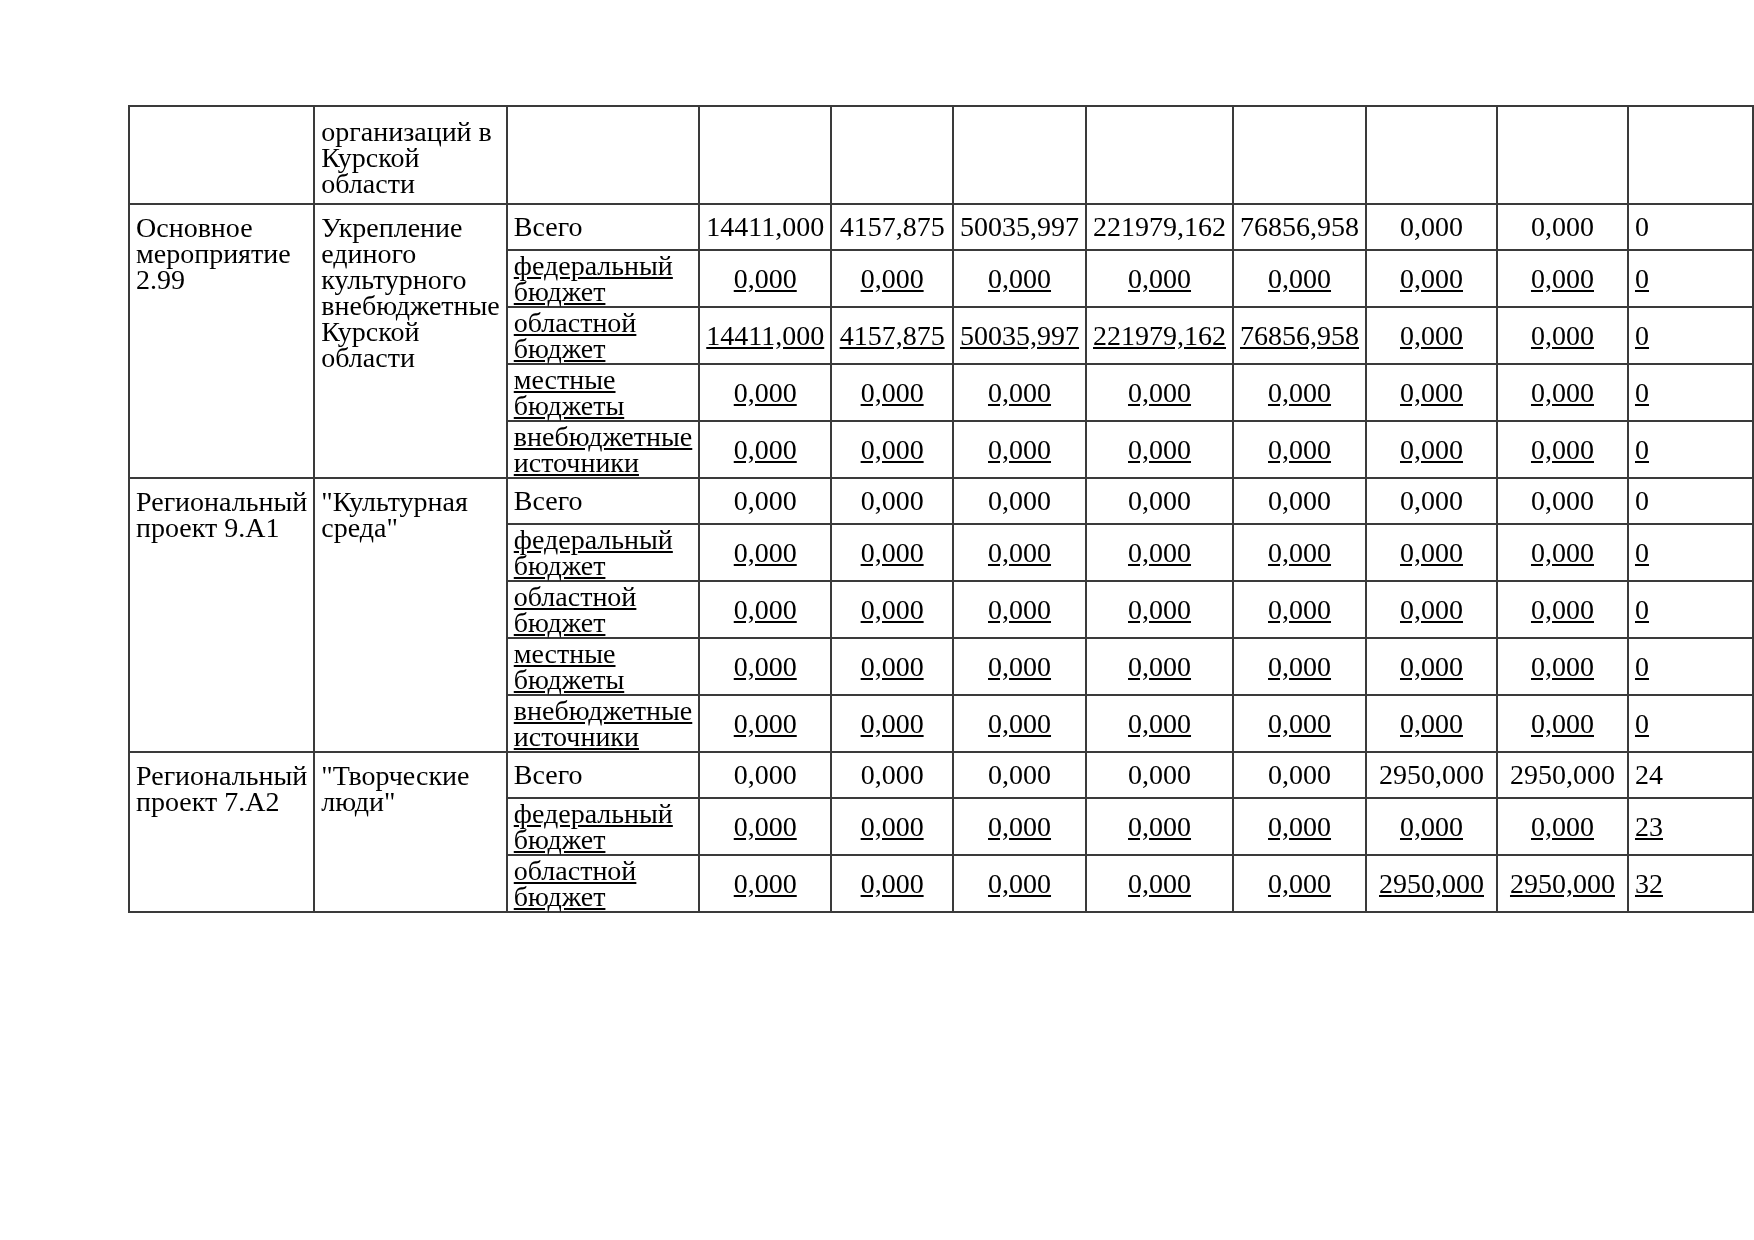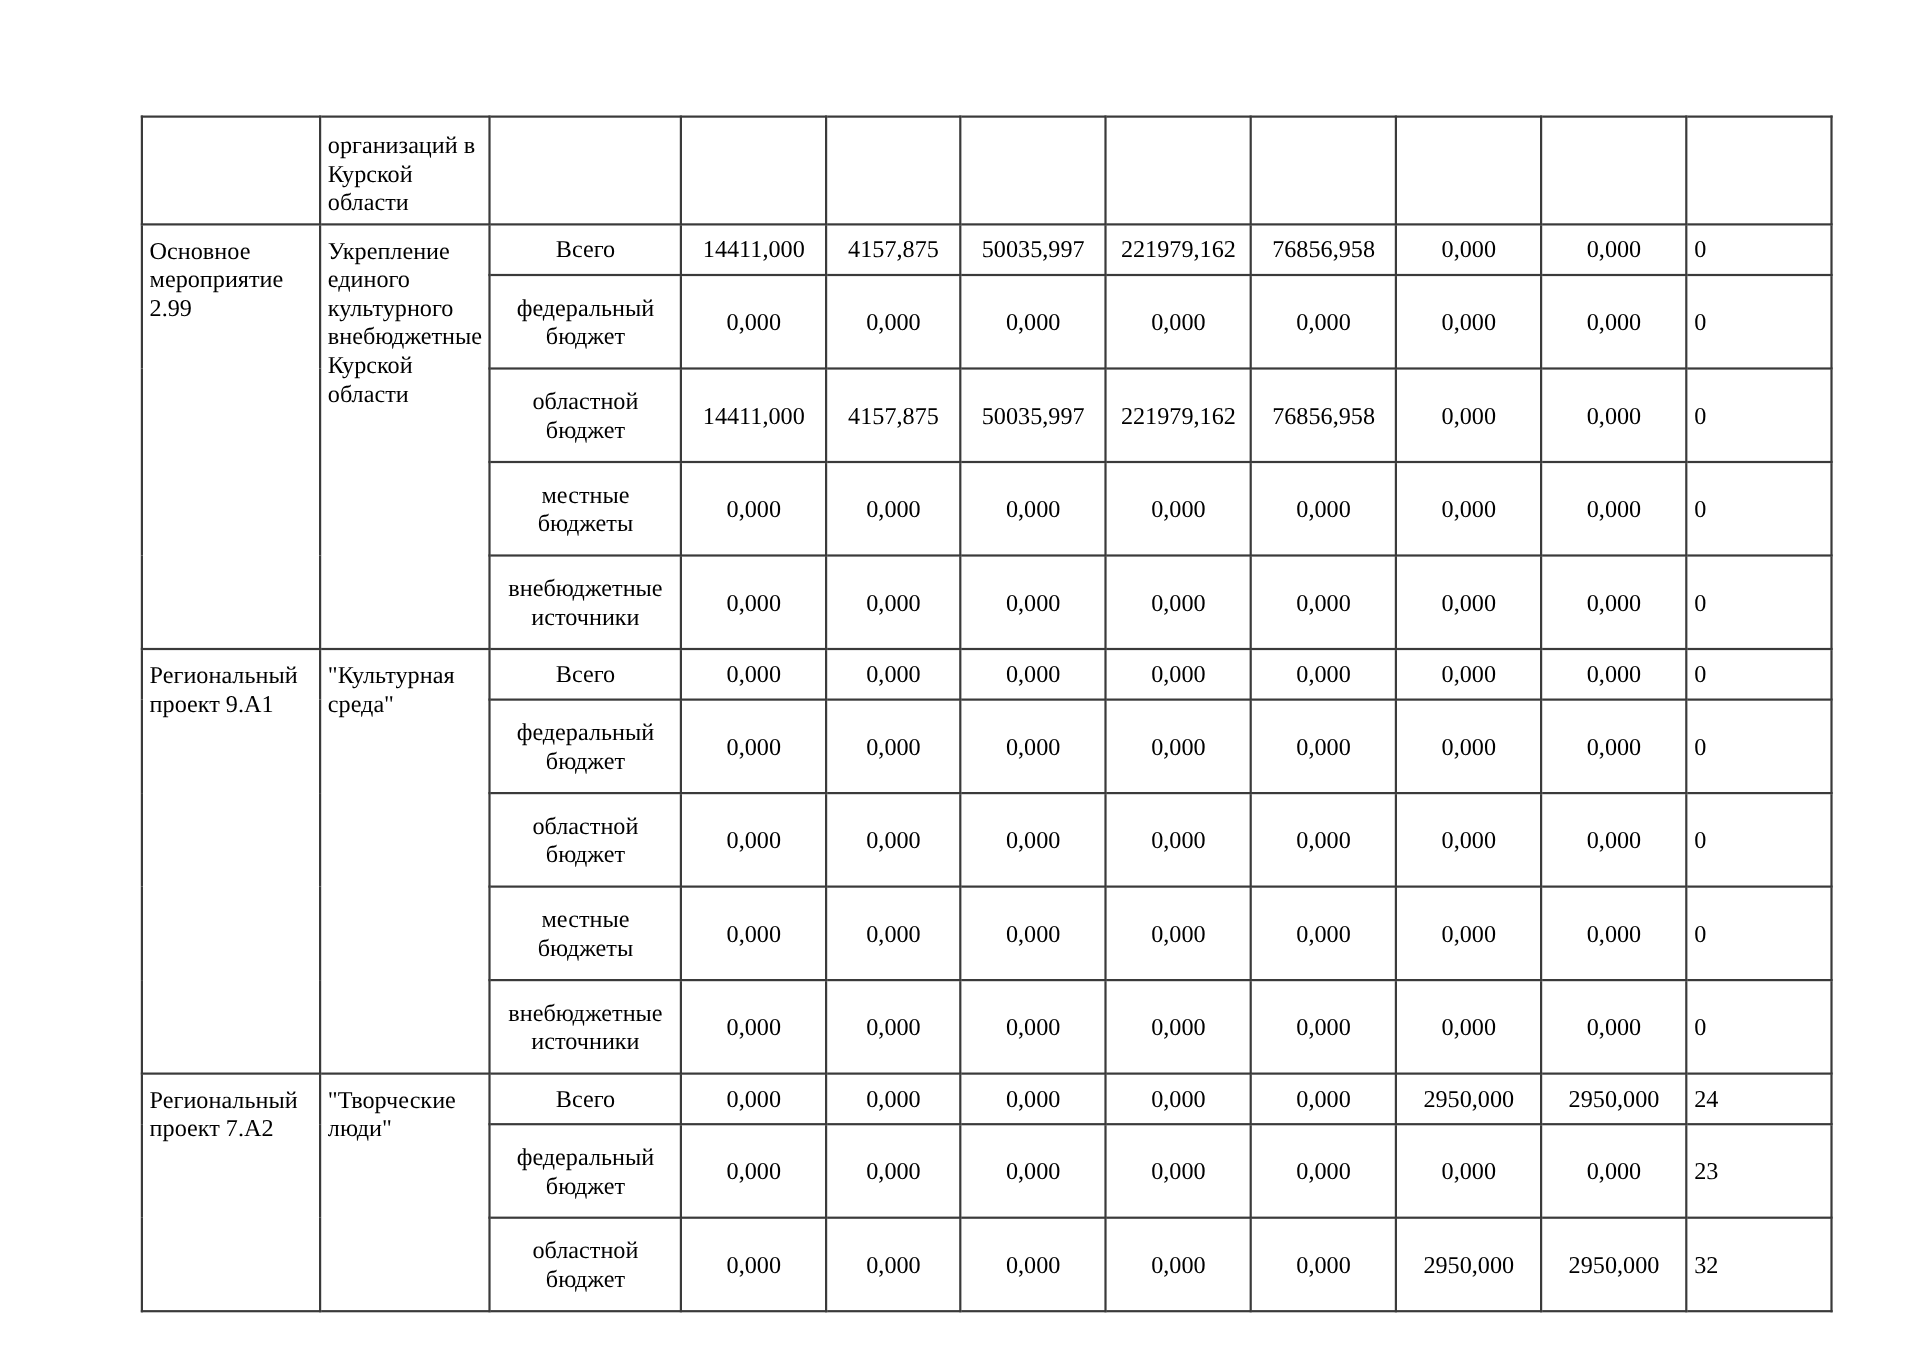--- a/index.html
+++ b/index.html
@@ -21,51 +21,51 @@
       width: 1754px;
       height: 1240px;
       overflow: hidden;
     }
     table.budget {
       position: absolute;
       left: 128px;
       top: 105px;
       border-collapse: collapse;
       table-layout: fixed;
-      font-size: 22px;
+      font-size: 28px;
       line-height: 26px;
     }
     table.budget td {
       border: 2px solid #3a3a3a;
       padding: 0 6px;
       vertical-align: middle;
       box-sizing: border-box;
     }
     td.c-event, td.c-name {
       vertical-align: top !important;
       padding-top: 10px !important;
       text-align: left;
     }
-    td.c-src { text-align: center; margin-left: 44px; }
+    td.c-src { text-align: left; margin-left: 44px; }
     td.c-num { text-align: center; white-space: nowrap; }
     td.c-clip { text-align: left; white-space: nowrap; overflow: hidden; padding-left: 14px; }
     col.w-event { width: 162px; }
     col.w-name  { width: 149px; }
     col.w-src   { width: 174px; }
     col.w-v1    { width: 132px; }
     col.w-v2    { width: 122px; }
     col.w-v3    { width: 132px; }
     col.w-v4    { width: 132px; }
     col.w-v5    { width: 132px; }
     col.w-v6    { width: 132px; }
     col.w-v7    { width: 132px; }
     col.w-v8    { width: 132px; }
     tr.h-top  { height: 98px; }
     tr.h-one  { height: 46px; }
-    tr.h-two  { height: 85px; }
+    tr.h-two  { height: 57px; text-decoration: underline; }
     td.c-name.top-cont { padding-top: 12px !important; }
   </style>
 </head>
 <body>
 
 <div class="page">
   <table class="budget">
     <colgroup>
       <col class="w-event">
         <col class="w-name">

